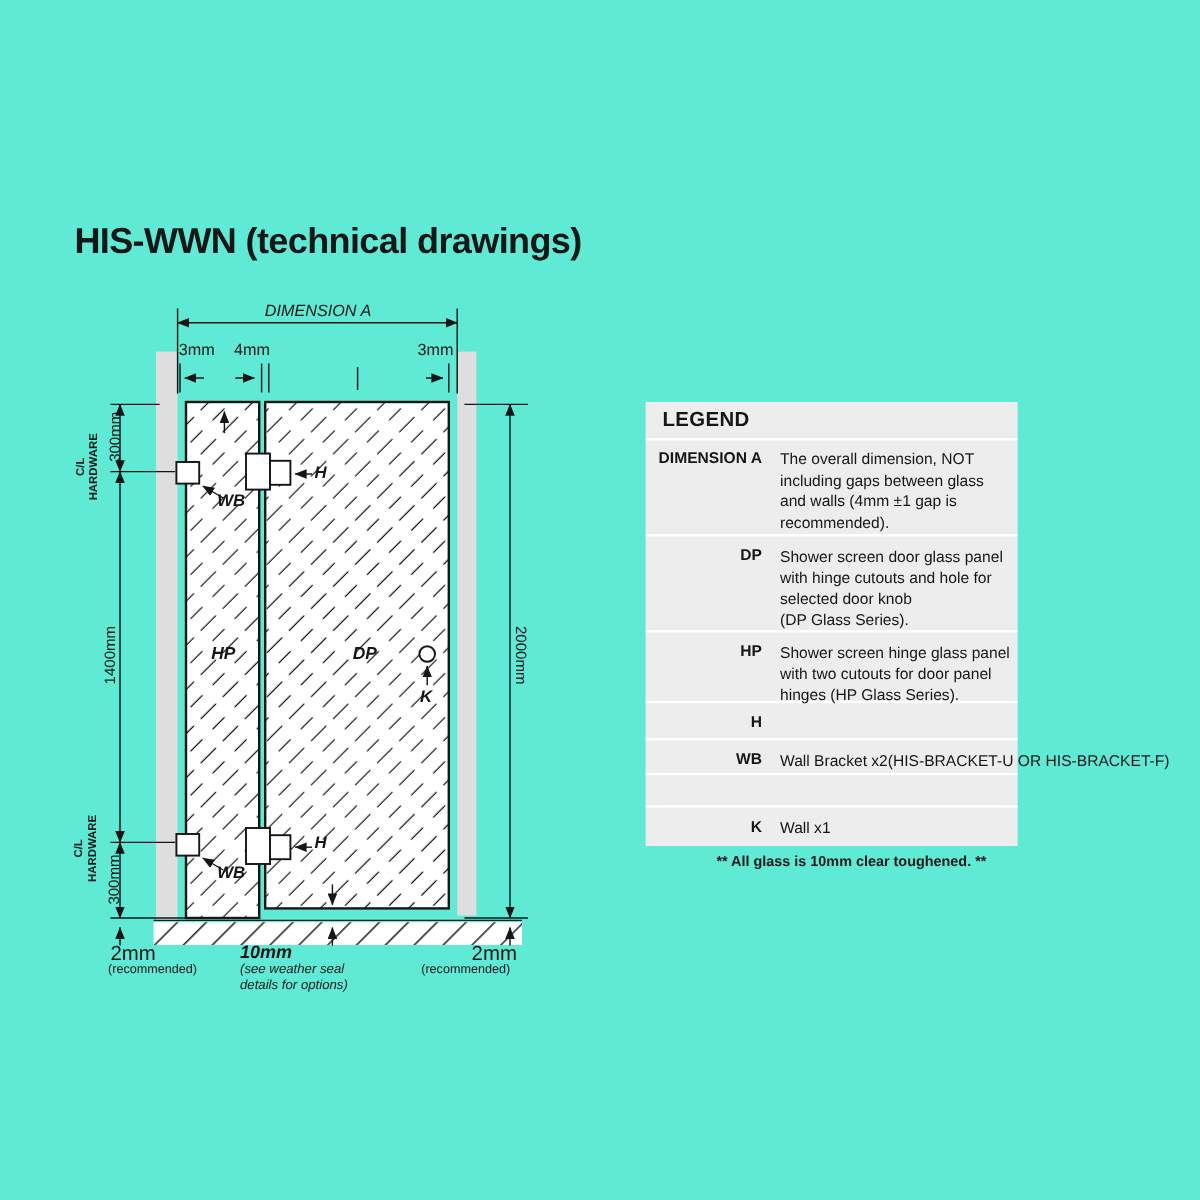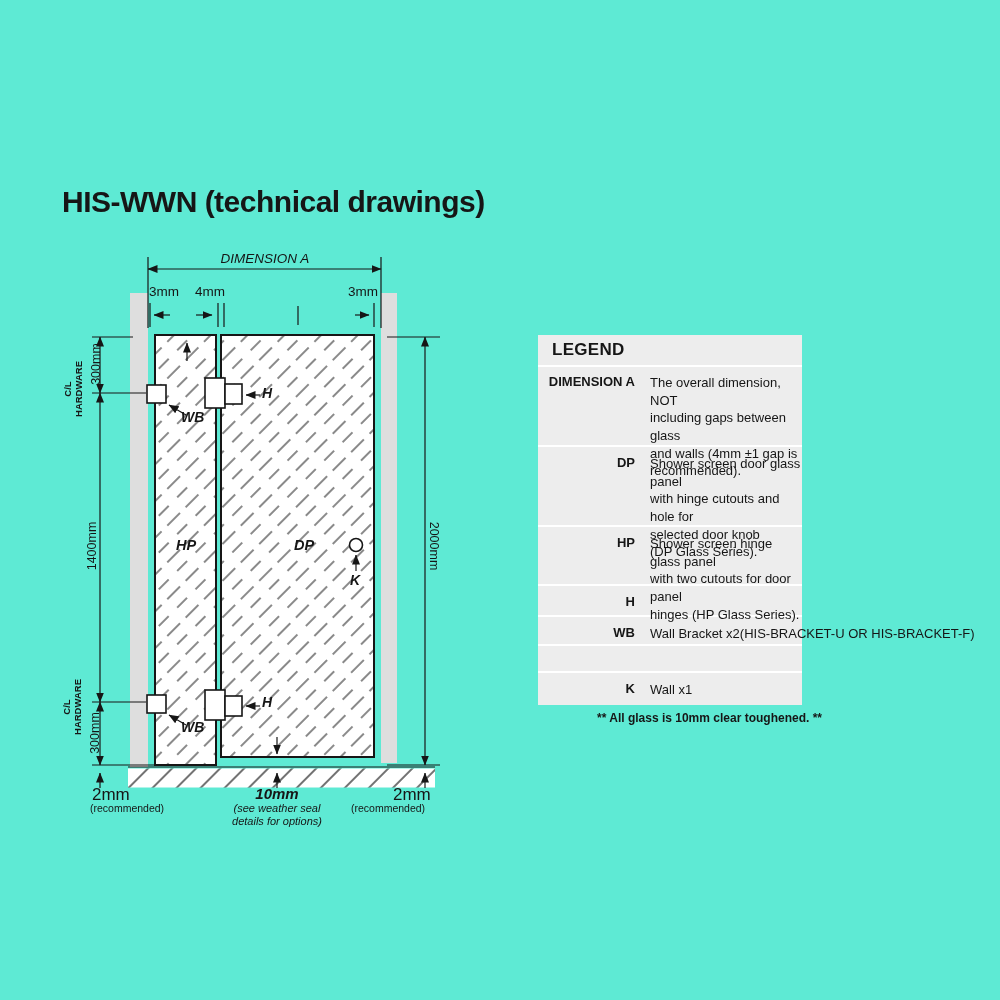--- a/index.html
+++ b/index.html
@@ -15,26 +15,26 @@
   .dim-a{left:200px;top:251px;width:130px;text-align:center;font-style:italic;font-size:13.5px;font-weight:500;}
   .mm{font-size:13.5px;}
   .rot{transform:translate(-50%,-50%) rotate(-90deg);font-size:12.5px;}
   .rot90{transform:translate(-50%,-50%) rotate(90deg);font-size:12.5px;}
   .clhw{transform:translate(-50%,-50%) rotate(-90deg);font-size:9.5px;font-weight:bold;
         line-height:1.2;text-align:center;}
   .ital{font-weight:bold;font-style:italic;font-size:14px;}
   .panel-tag{font-weight:bold;font-style:italic;font-size:14.5px;}
   .gapval{font-size:17px;}
   .gapnote{font-size:10.5px;}
-  .cgap{position:absolute;left:200px;top:785px;width:154px;text-align:center;font-style:italic;}
+  .cgap{position:absolute;left:200px;top:785px;width:154px;font-style:italic;}
   .cgap .v{font-size:15px;font-weight:bold;}
   .cgap .n{font-size:11px;line-height:1.18;}
 
   
-  .legend{position:absolute;left:538px;top:335px;width:264px;background:#ededed;}
+  .legend{position:absolute;left:538px;top:335px;width:310px;background:#ededed;}
   .lhead{height:30px;display:flex;align-items:center;padding-left:14px;
          font-size:17px;font-weight:bold;letter-spacing:0.3px;}
   .lrow{display:flex;border-top:2px solid #ffffff;box-sizing:border-box;}
   .term{width:97px;flex:none;text-align:right;font-weight:bold;font-size:13px;padding-top:8px;}
   .desc{margin-left:15px;font-size:13px;line-height:1.36;padding-top:8px;white-space:pre-line;}
   .nowrap .desc{white-space:nowrap;overflow:visible;}
   .r-dima{height:80px;}
   .r-dp{height:80px;}
   .r-hp{height:59px;}
   .r-h{height:31px;}

